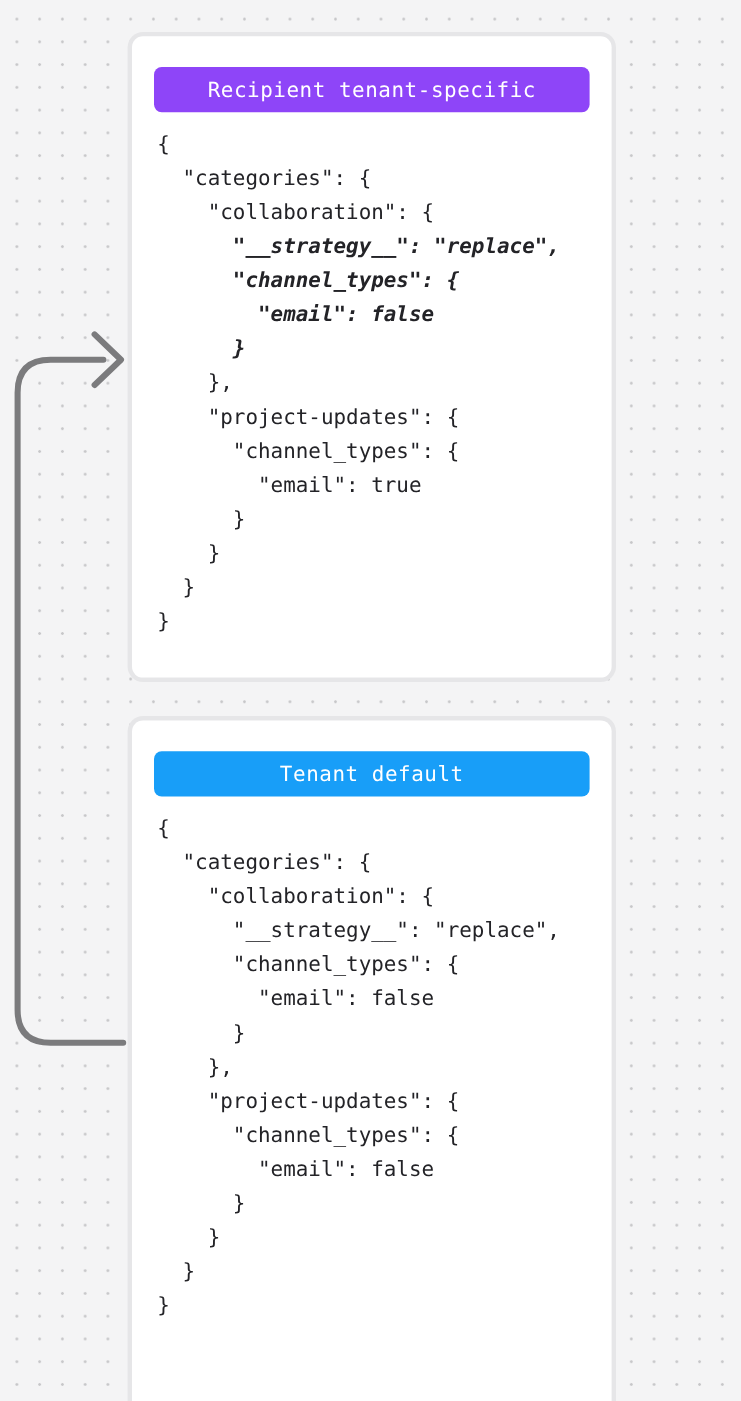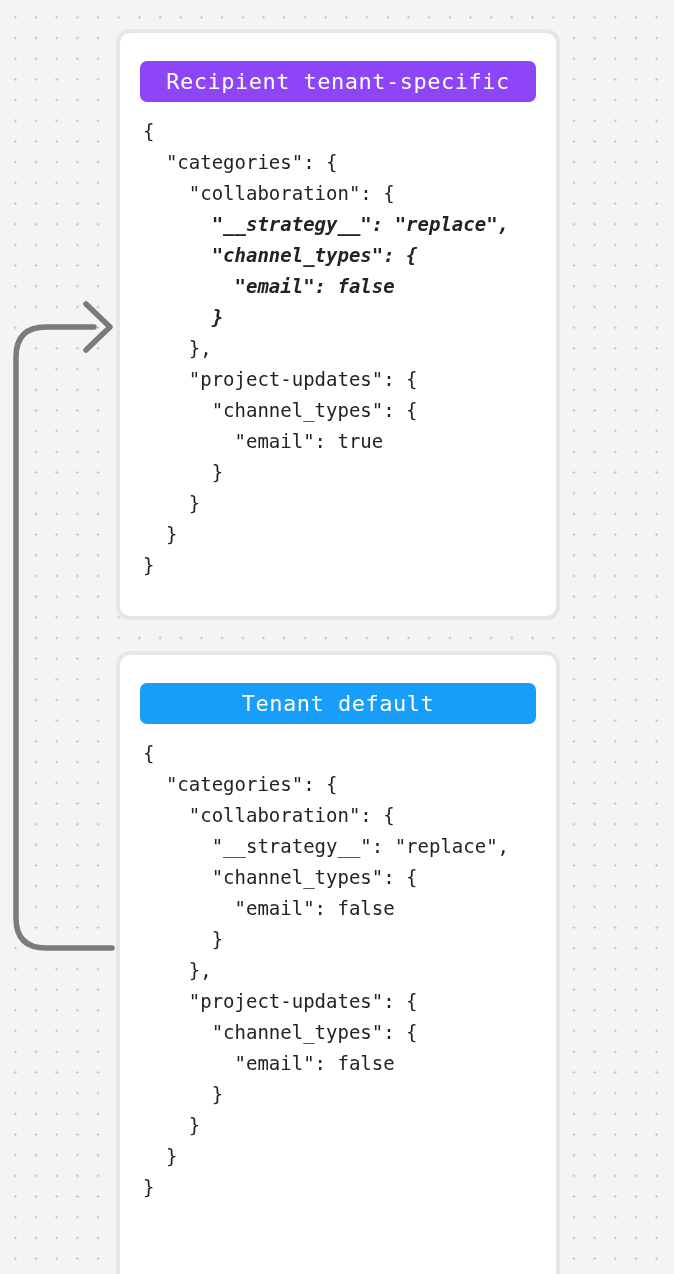--- a/index.html
+++ b/index.html
@@ -45,21 +45,21 @@
   .card-top{top:33px;height:583px;}
   .card-bottom{top:655px;height:716px;}
   .badge{
     margin:28px 20px 12px 20px;
     height:41px;
     border-radius:7px;
     display:flex;
     align-items:center;
     justify-content:center;
     color:#ffffff;
-    font-size:22px;
+    font-size:19px;
     letter-spacing:0.5px;
     white-space:pre;
   }
   .badge-purple{background:var(--purple);}
   .badge-blue{background:var(--blue);}
   .code{
     margin:0;
     padding:2px 10px 0 23px;
     font-family:"DejaVu Sans Mono","Liberation Mono",monospace;
     font-size:19px;

